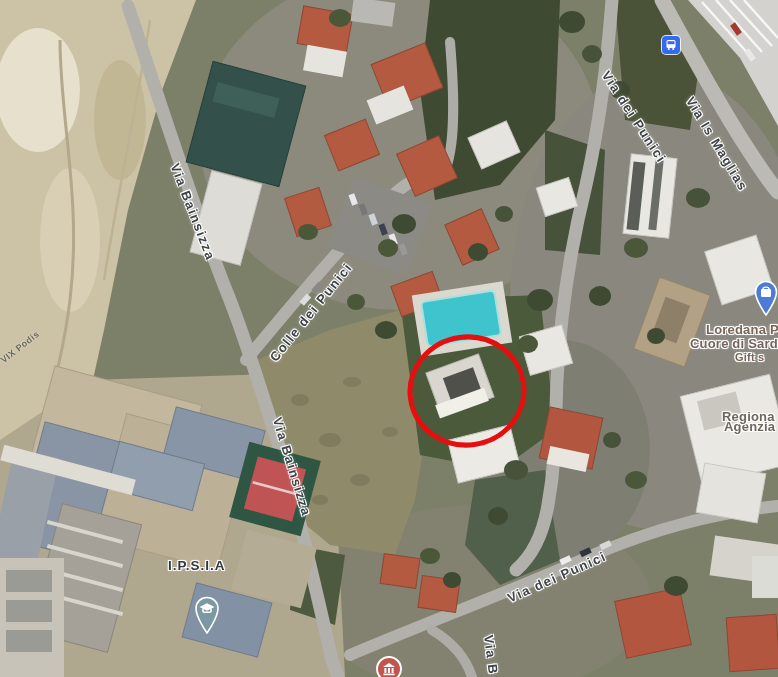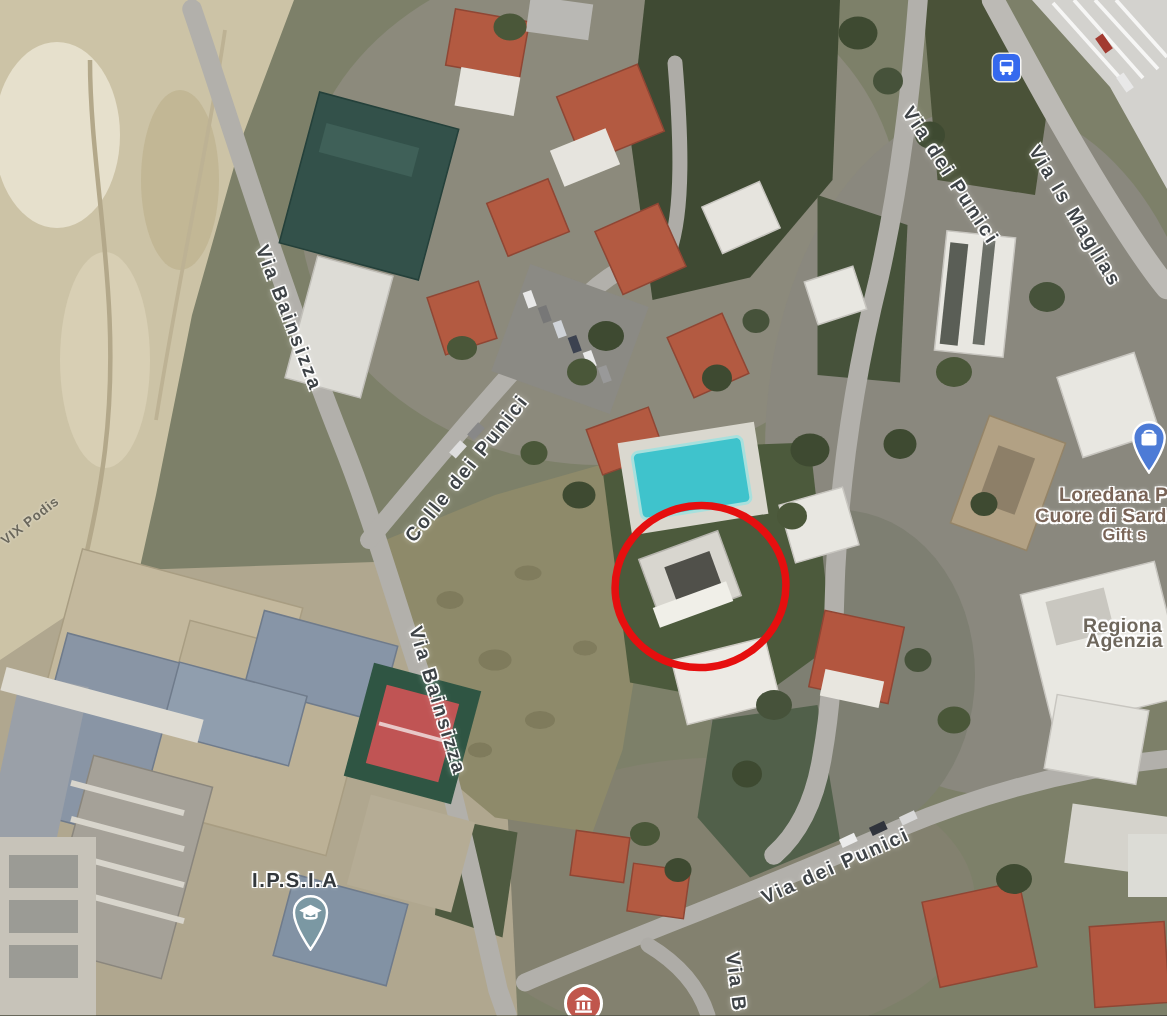--- a/index.html
+++ b/index.html
@@ -209,21 +209,21 @@
 
   <div class="lbl r69" style="left:193px;top:212px">Via Bainsizza</div>
   <div class="lbl r73" style="left:292px;top:467px">Via Bainsizza</div>
   <div class="lbl rm51" style="left:311px;top:312px">Colle dei Punici</div>
   <div class="lbl r57" style="left:634px;top:117px">Via dei Punici</div>
   <div class="lbl r59" style="left:717px;top:144px">Via Is Maglias</div>
   <div class="lbl rm24" style="left:557px;top:577px">Via dei Punici</div>
   <div class="lbl r83" style="left:491px;top:655px">Via B</div>
   <div class="lbl faint" style="left:20px;top:347px">VIX Podis</div>
 
-  <div class="place school" style="left:168px;top:579px">I.P.S.I.A</div>
+  <div class="place school" style="left:168px;top:558px">I.P.S.I.A</div>
   <div class="place" style="left:706px;top:322px">Loredana Pod</div>
   <div class="place" style="left:690px;top:336px">Cuore di Sardeg</div>
   <div class="place small" style="left:735px;top:351px">Gift s</div>
   <div class="place agency" style="left:724px;top:419px">Agenzia</div>
   <div class="place agency" style="left:722px;top:409px">Regiona</div>
 
   <div class="icon bus" style="left:662px;top:36px">
     <svg width="12" height="12" viewBox="0 0 12 12">
       <rect x="1.5" y="1" width="9" height="8" rx="1.5" fill="#ffffff"></rect>
       <rect x="2.5" y="2.2" width="7" height="3" fill="#3569ee"></rect>

